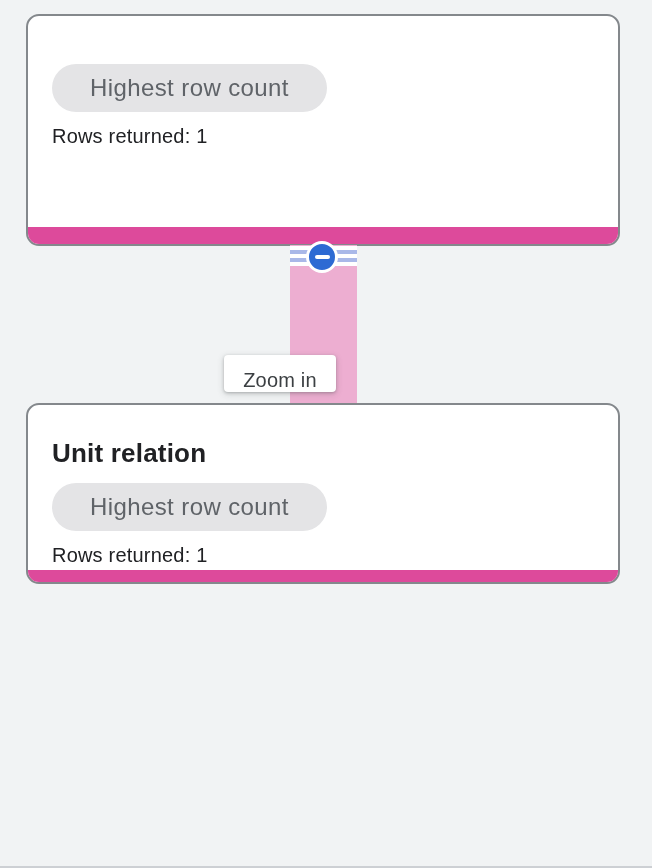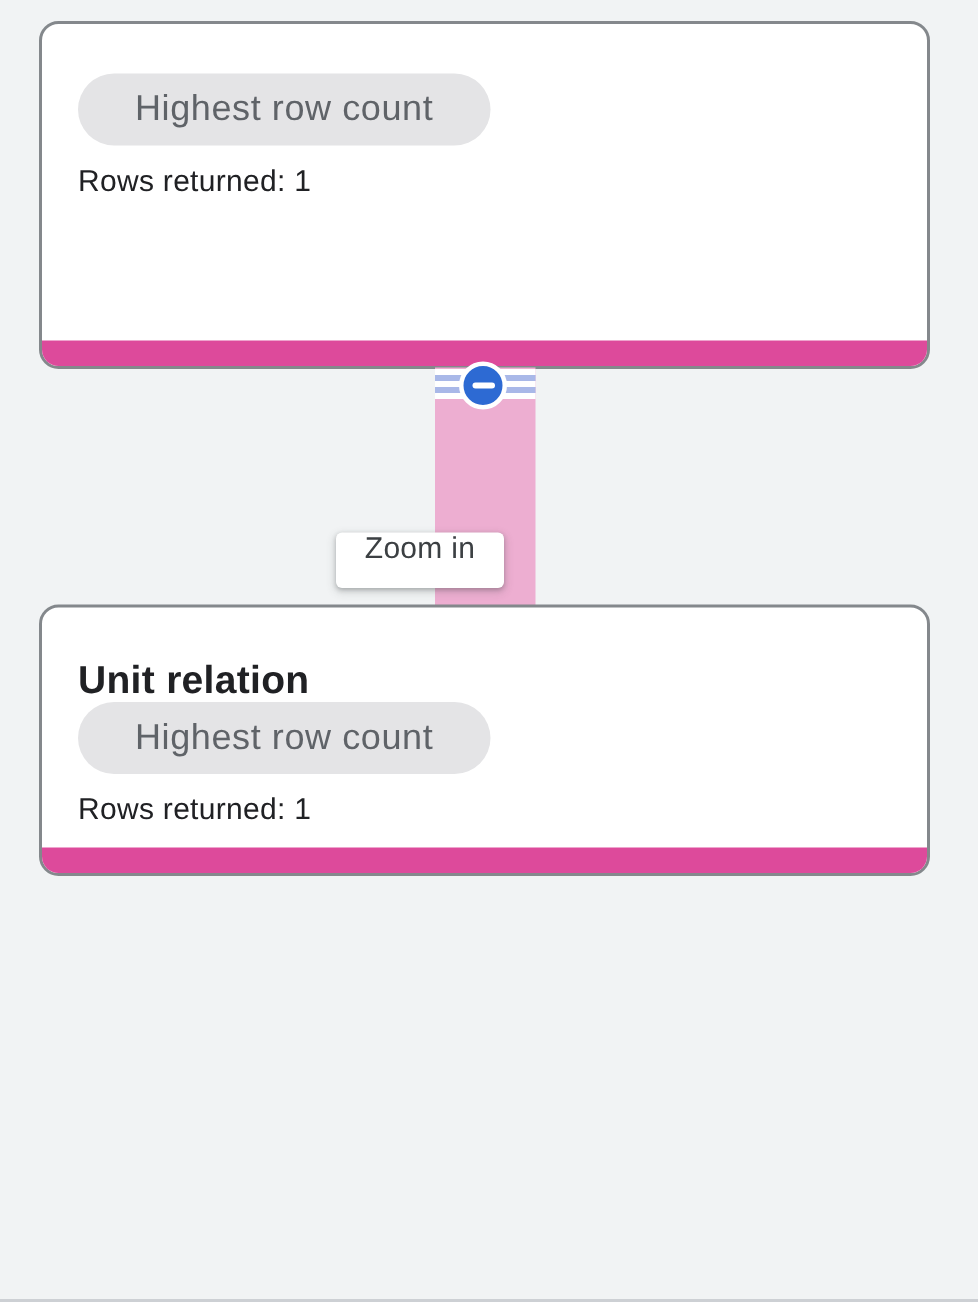--- a/index.html
+++ b/index.html
@@ -25,21 +25,21 @@
     overflow:hidden;
   }
   .card-serialize{top:14px;height:232px;}
   .card-unit{top:403px;height:181px;}
   .card-body{padding:33px 24px 0;}
   .node-title{
     font-size:26px;font-weight:600;color:var(--title-text);
     letter-spacing:.2px;line-height:30px;
   }
   .badge{
-    display:inline-block;
+    display:inline-block;margin-top:15px;
     background:var(--badge-bg);color:var(--badge-text);
     border-radius:24px;padding:10px 38px;
     font-size:24px;letter-spacing:.4px;line-height:28px;
   }
   .rows{
     margin-top:9px;font-size:20px;color:var(--title-text);
     line-height:30px;letter-spacing:.2px;
   }
   .accent-bar{margin-top:auto;height:17px;background:var(--accent-bar);}
   .edge{
@@ -58,21 +58,21 @@
     background:var(--collapse-blue);
     border:3px solid #ffffff;border-radius:50%;
     cursor:pointer;
     display:flex;align-items:center;justify-content:center;
   }
   .minus-glyph{display:block;width:15px;height:4.5px;background:#ffffff;border-radius:2.5px;}
   .tooltip{
     position:absolute;left:224px;top:355px;width:112px;height:37px;
     background:#ffffff;border-radius:4px;
     box-shadow:0 1px 3px rgba(60,64,67,.3),0 2px 6px 1px rgba(60,64,67,.15);
-    display:flex;align-items:flex-start;justify-content:center;
+    display:flex;align-items:flex-end;justify-content:center;
     font-size:20px;color:var(--tooltip-text);letter-spacing:.2px;
   }
   .bottom-edge{
     position:absolute;left:0;bottom:0;width:652px;height:2px;
     background:var(--bottom-edge);
   }
 </style>
 </head>
 <body>
 

